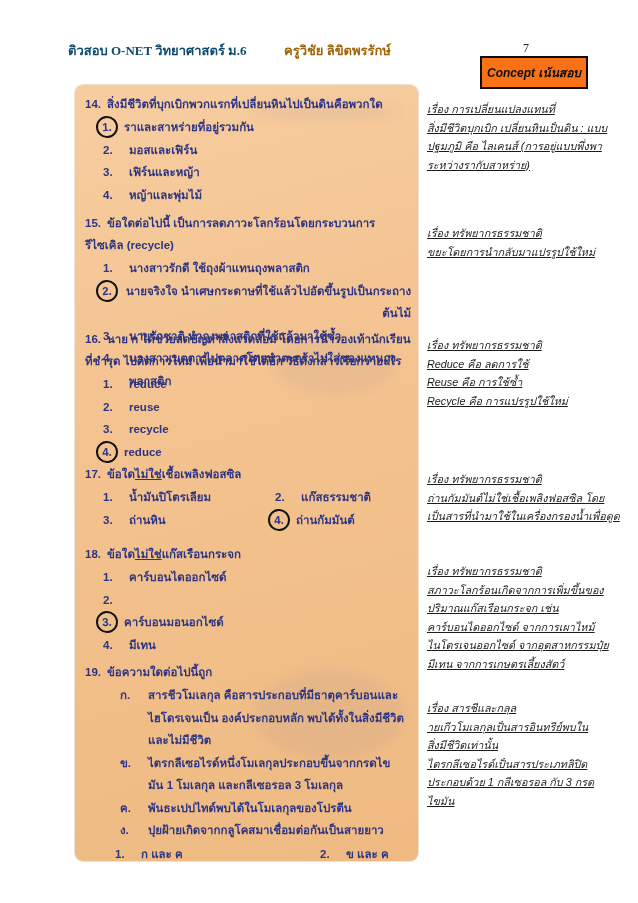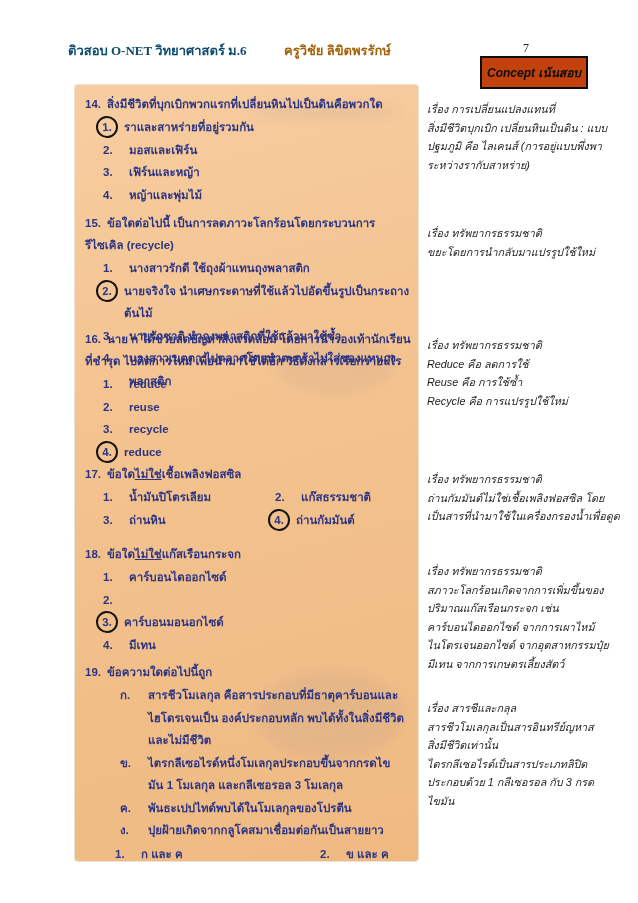--- a/index.html
+++ b/index.html
@@ -7,27 +7,27 @@
     position:relative; width:638px; height:903px; background:#ffffff;
     font-family:"Liberation Sans","DejaVu Sans",sans-serif; overflow:hidden;
   }
   
   .hdr-left{position:absolute;left:68px;top:40px;font-family:"Liberation Serif","DejaVu Serif",serif;font-weight:bold;font-size:13px;color:#0c4a6e;}
   .hdr-center{position:absolute;left:284px;top:40px;font-family:"Liberation Serif","DejaVu Serif",serif;font-weight:bold;font-size:13px;color:#a16207;}
   .hdr-page{position:absolute;left:523px;top:41px;font-family:"Liberation Serif","DejaVu Serif",serif;font-size:12px;color:#222;}
   .concept-box{
     position:absolute;left:480px;top:56px;width:104px;height:29px;
     border:2px solid #0d0d0d;display:flex;align-items:center;justify-content:center;
-    font-size:12px;font-weight:bold;font-style:italic;color:#0d0d0d;background:#c2410c;
+    font-size:12px;font-weight:bold;font-style:italic;color:#0d0d0d;background:#f97316;
   }
   
   .paper{
     position:absolute;left:75px;top:85px;width:343px;height:776px;
     background:linear-gradient(165deg,#f7cda0 0%,#f3c28e 45%,#efba82 100%);
-    border-radius:3px; color:#2c3484; overflow:hidden;
+    border-radius:8px; color:#2c3484; overflow:hidden;
     box-shadow:0 0 0 1px rgba(180,140,90,.25);
   }
   .smudge{position:absolute;border-radius:50%;background:#5a5f93;filter:blur(6px);opacity:.08;}
   .sm-a{width:150px;height:14px;left:175px;top:20px;}
   .sm-b{width:120px;height:60px;left:200px;top:250px;opacity:.06;}
   .sm-c{width:150px;height:90px;left:180px;top:585px;opacity:.07;}
   .q-block{position:absolute;left:10px;width:326px;font-weight:bold;font-size:11.5px;}
   .qb-0{top:8px}.qb-1{top:127px}.qb-2{top:243px}.qb-3{top:378px}.qb-4{top:458px}.qb-5{top:576px}
   .q-head{line-height:22px;}
   .q-num{display:inline-block;min-width:22px;}
@@ -37,28 +37,28 @@
   .choices.grid{display:grid;grid-template-columns:172px 1fr;}
   .choices.g-5{grid-template-columns:205px 1fr;margin-left:30px;}
   .c-num{display:inline-block;min-width:20px;flex:0 0 auto;}
   .c-num.circled{
     box-sizing:border-box;min-width:22px;width:22px;height:22px;
     border:2px solid #141414;border-radius:50%;
     display:inline-flex;align-items:center;justify-content:center;
     margin:0 6px 0 -7px;transform:rotate(-4deg);flex:0 0 auto;
   }
   .c-text{padding-left:6px;}
-  .c-num.circled + .c-text{padding-left:0;}
+  .c-num.circled + .c-text{padding-left:0;text-align:right;}
   .stmts{margin-left:35px;margin-top:1px;width:285px;}
   .stmt{display:flex;line-height:22.5px;align-items:baseline;}
   .stmt-label{flex:0 0 28px;}
   .stmt-text{flex:1;}
   
   .notes-col{position:absolute;left:427px;top:0;width:205px;color:#1c1c1c;}
-  .note{position:absolute;left:0;width:205px;font-style:italic;font-size:10.8px;line-height:18.5px;font-weight:500;}
+  .note{position:absolute;left:0;width:205px;font-style:italic;font-size:10.8px;line-height:18.5px;font-weight:500;text-decoration:underline;}
   .nb-0{top:100px}.nb-1{top:224px}.nb-2{top:336px}.nb-3{top:470px}.nb-4{top:562px}.nb-5{top:699px}
 </style>
 </head>
 <body>
 
 <div class="page">
 
   <div class="hdr-left">ติวสอบ O-NET วิทยาศาสตร์ ม.6</div>
   <div class="hdr-center">ครูวิชัย ลิขิตพรรักษ์</div>
   <div class="hdr-page">7</div>
@@ -233,21 +233,21 @@
       <div class="note nb-4">
         <div class="note-line">เรื่อง ทรัพยากรธรรมชาติ</div>
         <div class="note-line">สภาวะโลกร้อนเกิดจากการเพิ่มขึ้นของ</div>
         <div class="note-line">ปริมาณแก๊สเรือนกระจก เช่น</div>
         <div class="note-line">คาร์บอนไดออกไซด์ จากการเผาไหม้</div>
         <div class="note-line">ไนโตรเจนออกไซด์ จากอุตสาหกรรมปุ๋ย</div>
         <div class="note-line">มีเทน จากการเกษตรเลี้ยงสัตว์</div>
       </div>
       <div class="note nb-5">
         <div class="note-line">เรื่อง สารชีและกลุล</div>
-        <div class="note-line">สารชีวโมเลกุลเป็นสารอินทรีย์ญหาส</div>
+        <div class="note-line">ายเกีวโมเลกุลเป็นสารอินทรีย์พบใน</div>
         <div class="note-line">สิ่งมีชีวิตเท่านั้น</div>
         <div class="note-line">ไตรกลีเซอไรด์เป็นสารประเภทลิปิด</div>
         <div class="note-line">ประกอบด้วย 1 กลีเซอรอล กับ 3 กรด</div>
         <div class="note-line">ไขมัน</div>
       </div>
     </div>
 
 </div>
 
 </body></html>

